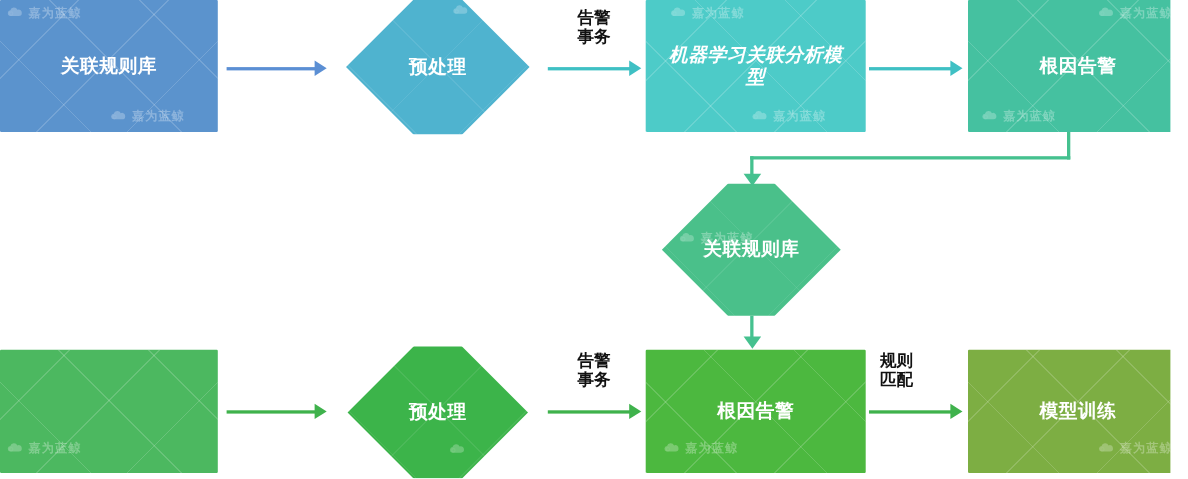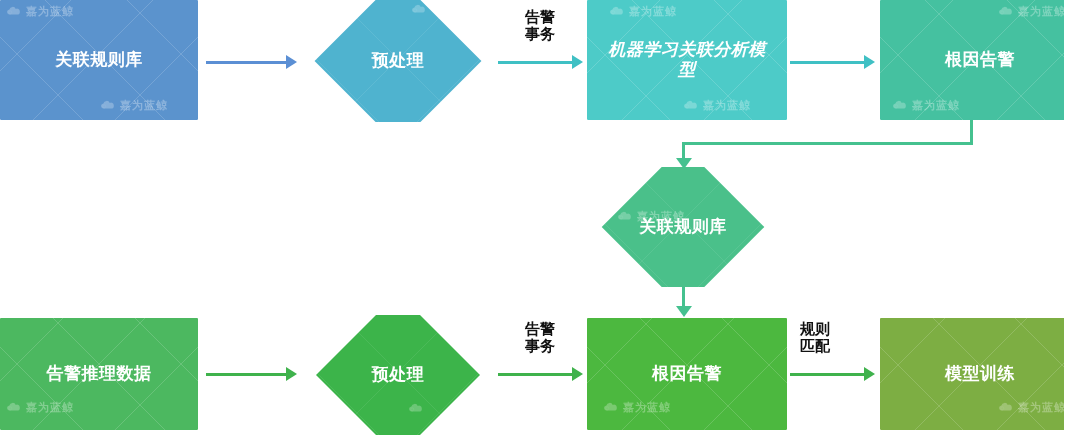--- a/index.html
+++ b/index.html
@@ -210,21 +210,20 @@
 
   <div class="node rect" style="left:0px; top:318px; width:198px; height:112px; background:#4CB860;">
     <div class="hatch"></div>
     <div class="wm" style="left:6px; top:82px;">
       <svg width="16" height="12" viewBox="0 0 16 12" aria-hidden="true">
           <path d="M3 8.5a2.6 2.6 0 0 1 .4-5.1 3.4 3.4 0 0 1 6.4-.5 2.8 2.8 0 0 1 4 2.6A2.8 2.8 0 0 1 11 8.5z" fill="#fff" opacity="0.85"></path>
           <circle cx="4.2" cy="6.3" r="1.5" fill="none" stroke="#fff" stroke-width="1" opacity="0.9"></circle>
         </svg>
       <span class="wm-text">嘉为蓝鲸</span>
     </div>
-    <div class="label">告警推理数据</div>
   </div>
 
   <div class="line-h" style="left:206px; top:373px; width:82px; height:3px; background:#3FB24C;"></div>
   <div class="arrow-head" style="left:286px; top:367px; border-top:7px solid transparent; border-bottom:7px solid transparent; border-left:11px solid #3FB24C;"></div>
 
   <div class="node diamond" style="left:296px; top:315px; width:204px; height:120px;">
     <div class="dia-shape" style="width:116px; height:116px; background:#3CB44A;"></div>
     <div class="hatch" style="opacity:0.5;"></div>
     <div class="wm" style="left:112px; top:88px;">
       <svg width="16" height="12" viewBox="0 0 16 12" aria-hidden="true">

